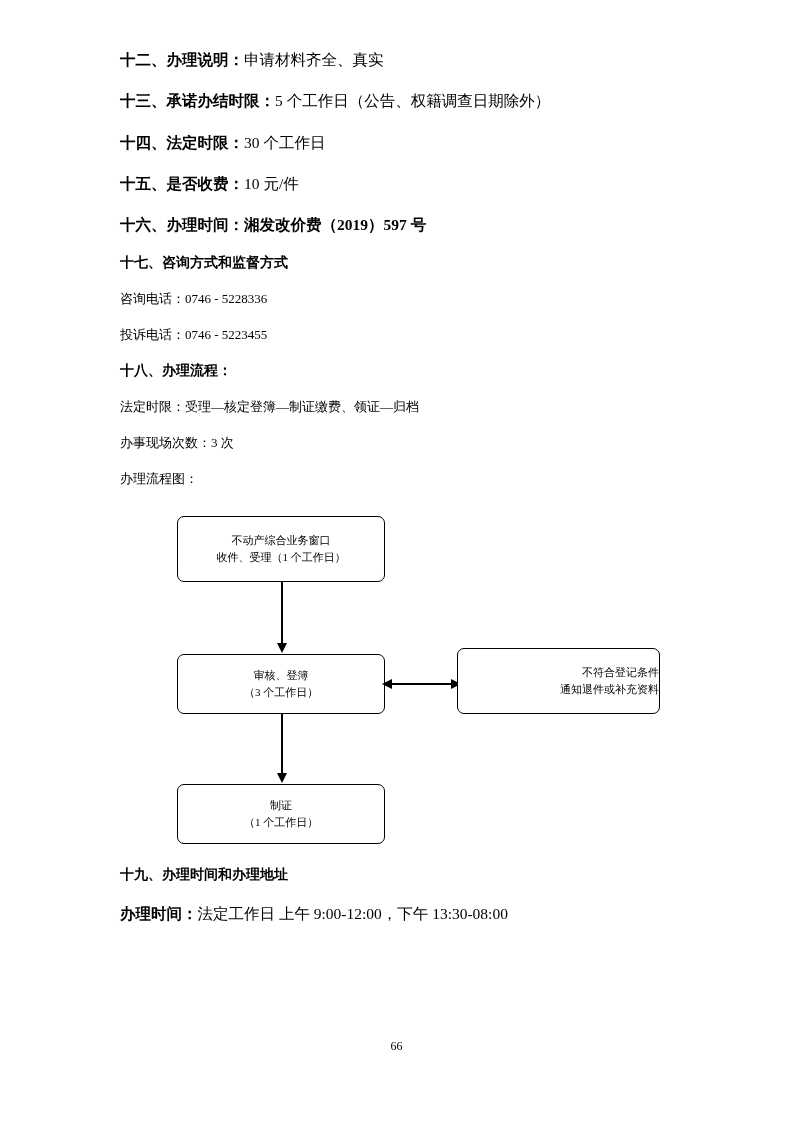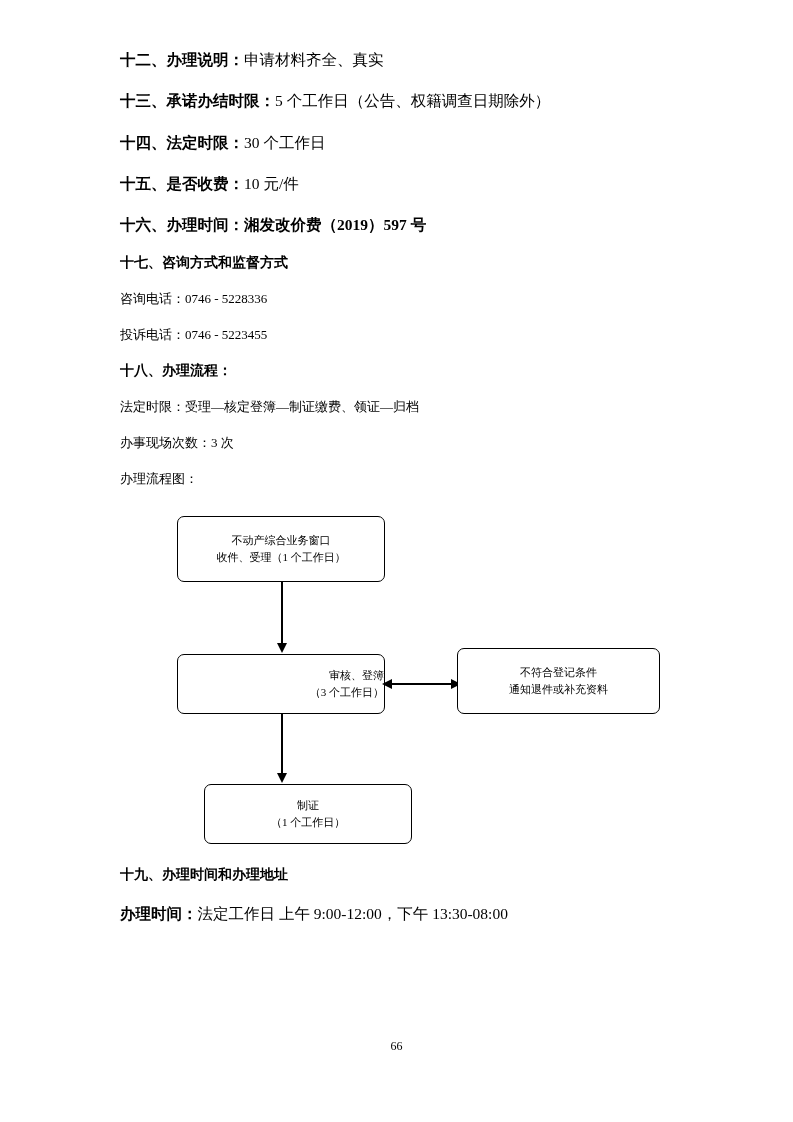--- a/index.html
+++ b/index.html
@@ -61,23 +61,23 @@
     align-items: center;
     justify-content: center;
     font-size: 11px;
     line-height: 1.6;
     text-align: center;
     background: #fff;
   }
   .node div { white-space: nowrap; }
 
   .node-a { left: 57px;  top: 10px;  width: 208px; height: 66px; }
-  .node-b { left: 57px;  top: 148px; width: 208px; height: 60px; align-items: flex-end; }
-  .node-c { left: 337px; top: 142px; width: 203px; height: 66px; }
-  .node-d { left: 57px;  top: 278px; width: 208px; height: 60px; margin-left: 27px; }
+  .node-b { left: 57px;  top: 148px; width: 208px; height: 60px; }
+  .node-c { left: 337px; top: 142px; width: 203px; height: 66px; align-items: flex-end; }
+  .node-d { left: 57px;  top: 278px; width: 208px; height: 60px; }
 
   
   .varrow {
     position: absolute;
     width: 1.5px;
     background: #000;
     left: 161px;
   }
   .varrow::after {
     content: "";

